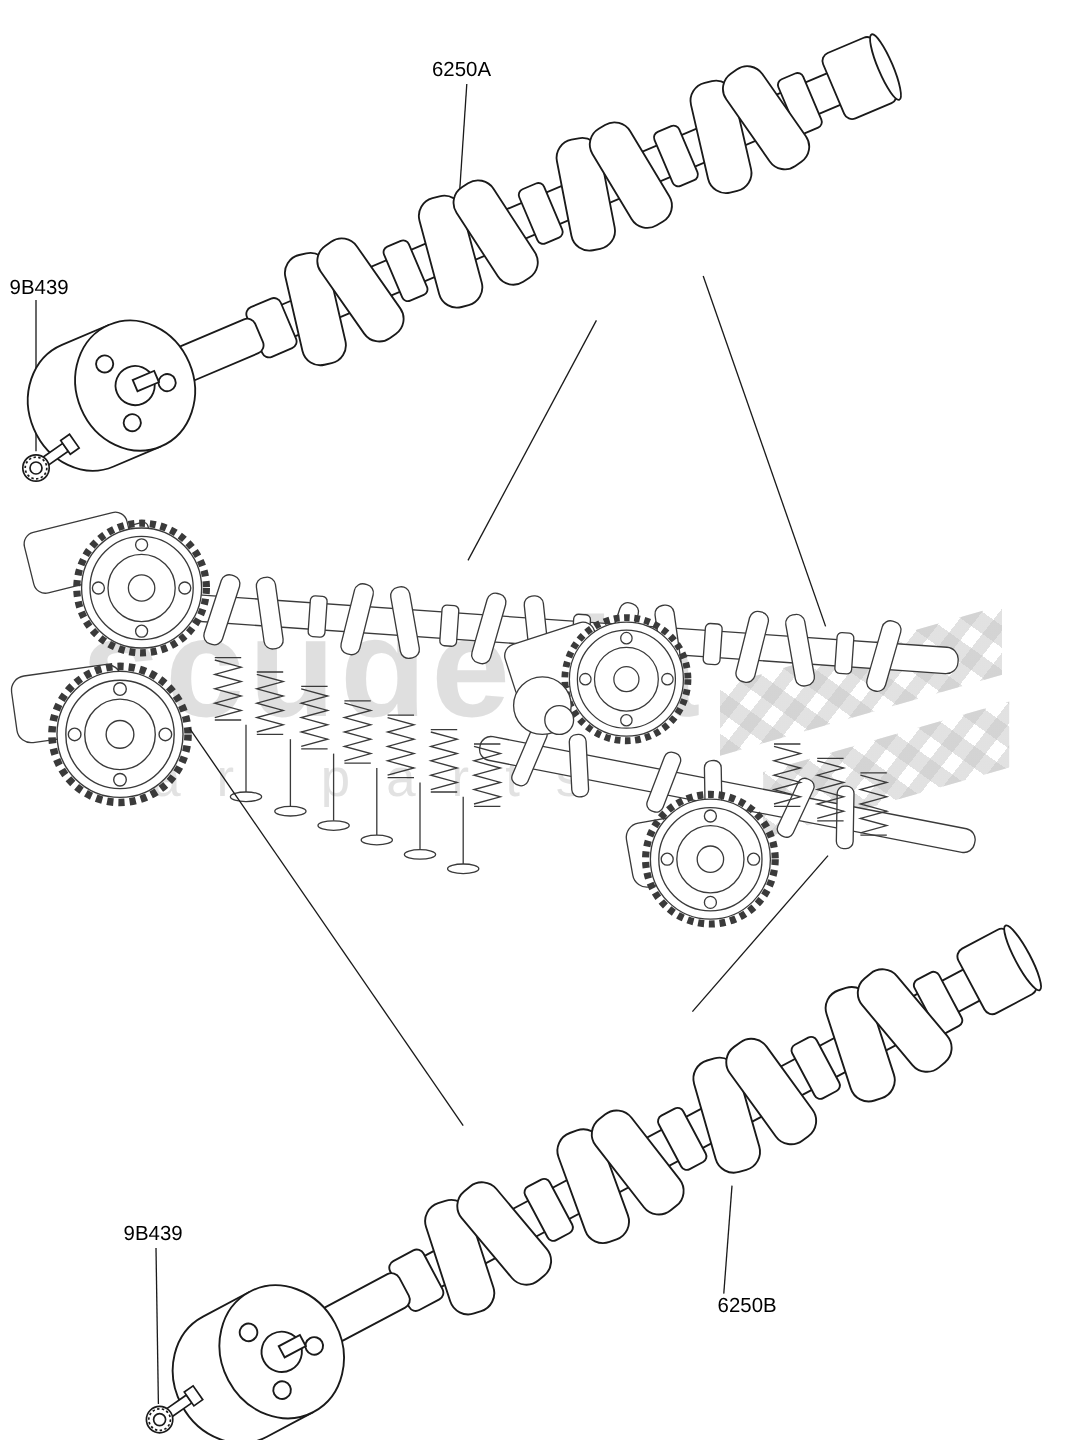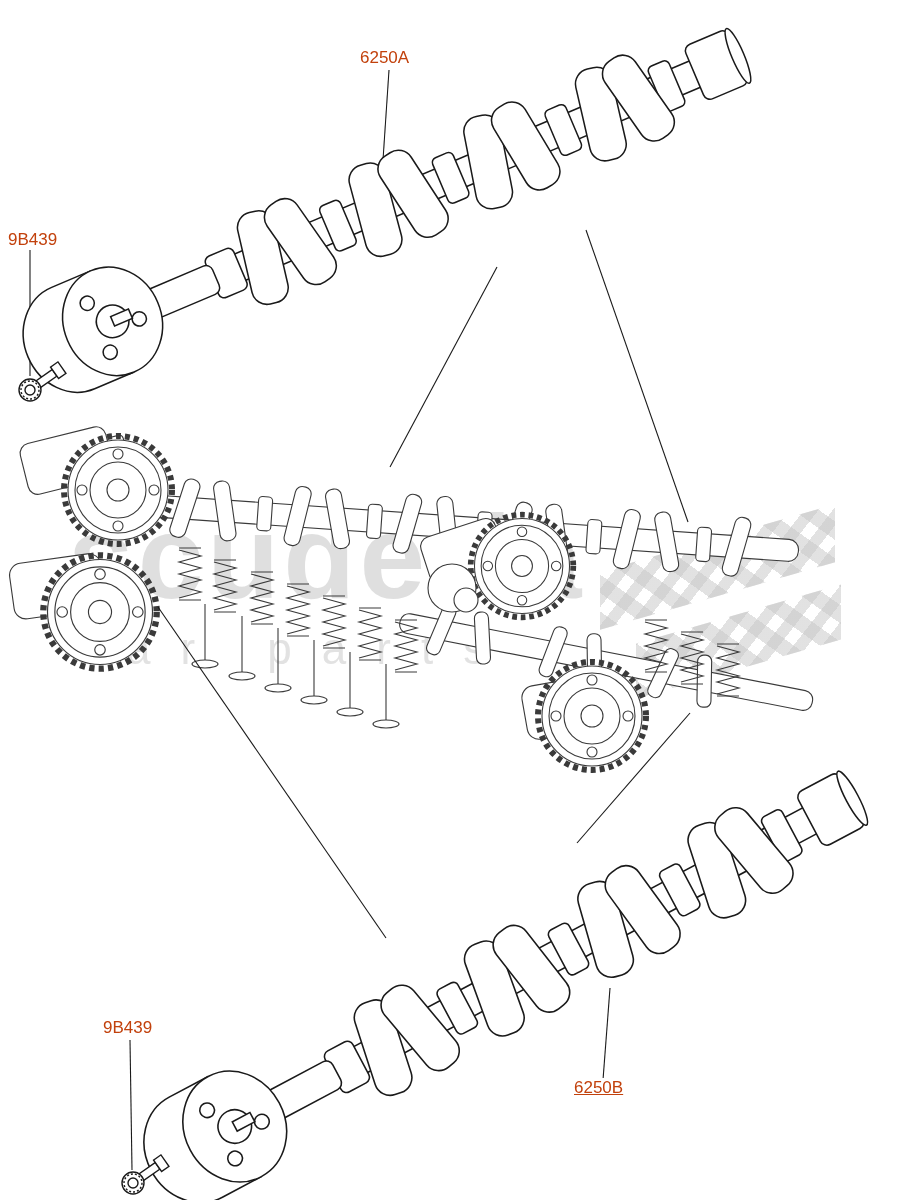--- a/index.html
+++ b/index.html
@@ -36,27 +36,27 @@
     transform: skewY(-16deg);
     opacity: 0.7;
   }
   .flag1 { left: 600px; top: 538px; width: 235px; height: 58px; }
   .flag2 { left: 636px; top: 614px; width: 205px; height: 55px; }
   
   svg.art { position: absolute; left: 0; top: 0; z-index: 2; }
   
   .part-label {
     position: absolute; z-index: 3;
-    font-size: 17px; color: #c2410c;
+    font-size: 17px; color: #000000;
     cursor: pointer; background: #ffffff; padding: 0 2px;
   }
   .lbl-6250a { left: 358px; top: 48px; }
   .lbl-9b439-top { left: 6px; top: 230px; }
   .lbl-9b439-bot { left: 101px; top: 1018px; }
-  .lbl-6250b { left: 572px; top: 1078px; text-decoration: underline; }
+  .lbl-6250b { left: 596px; top: 1078px; }
 </style>
 </head>
 <body>
 
 <div class="canvas">
 
   <div class="watermark">
     <div class="wm1">scuderia</div>
     <div class="wm2">car parts</div>
   </div>

